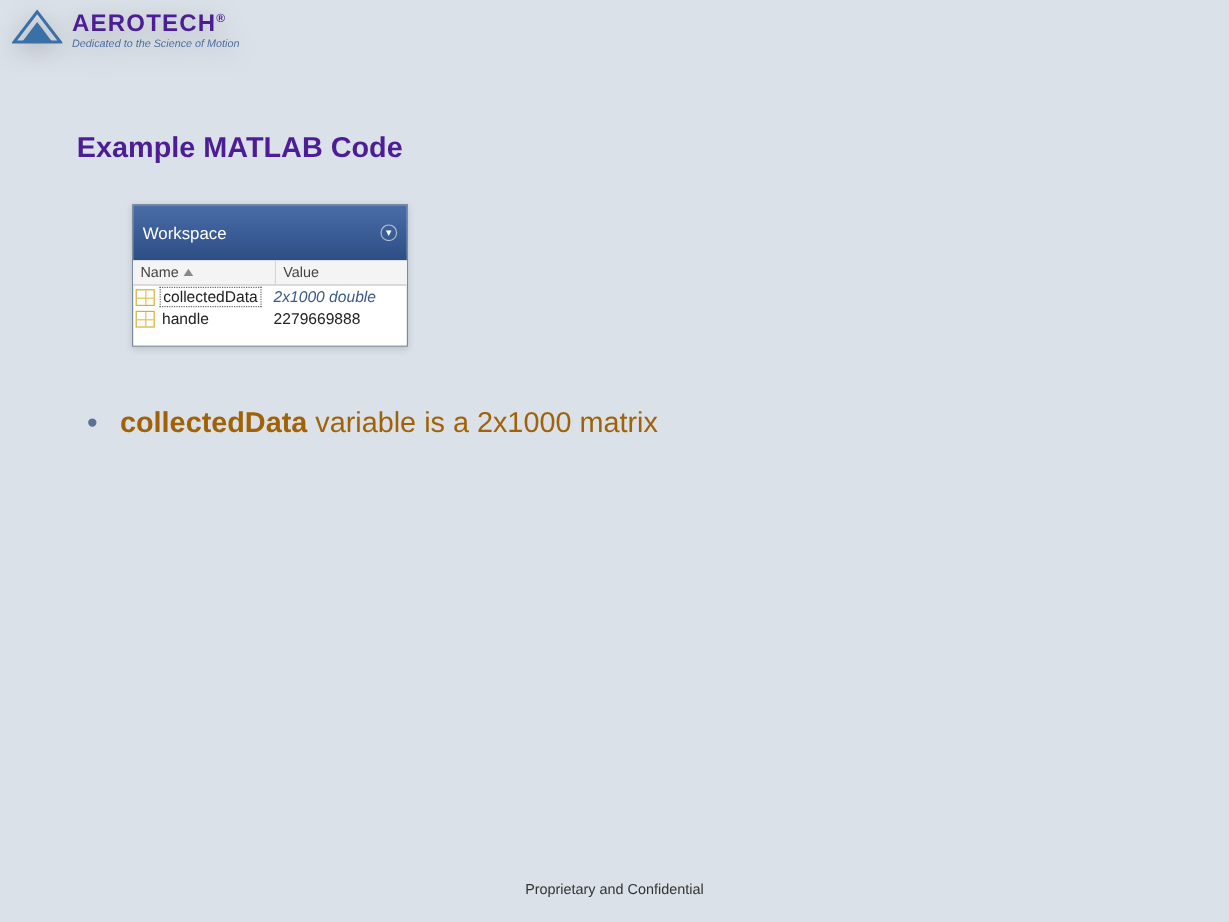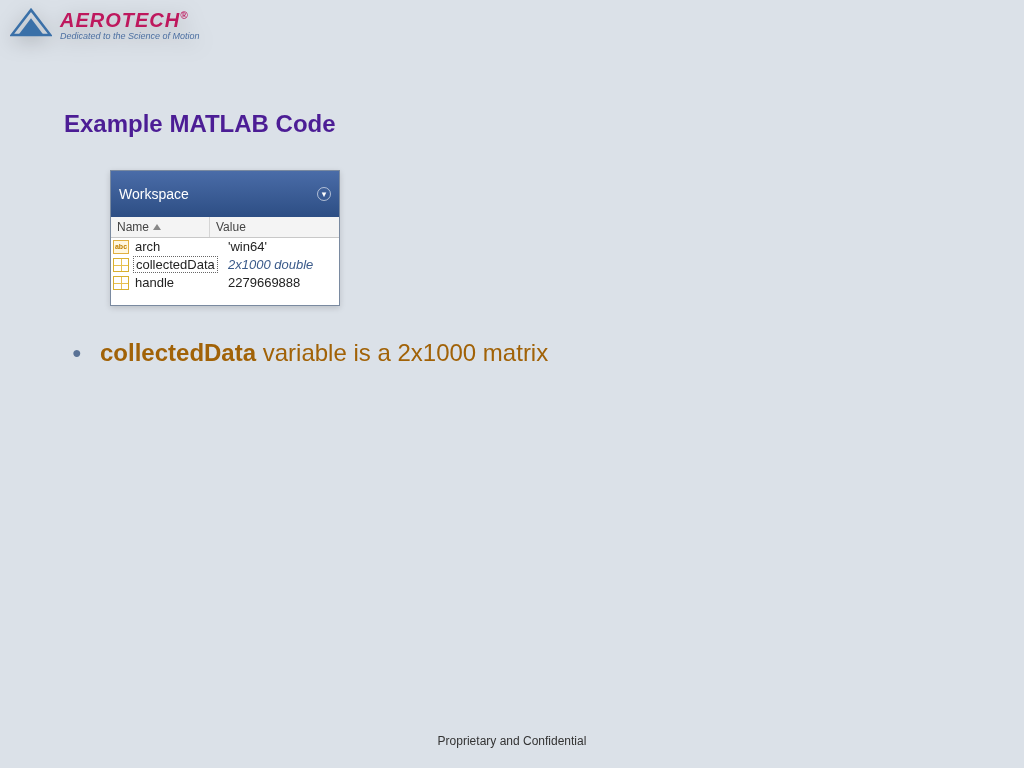--- a/index.html
+++ b/index.html
@@ -21,22 +21,21 @@
     gap: 8px;
     filter: drop-shadow(0 4px 10px rgba(0,0,0,0.25));
   }
   .logo-mark { width: 42px; height: 34px; }
   .logo-text { display: flex; flex-direction: column; line-height: 1; }
   .brand {
     font-family: "Arial Black", Arial, sans-serif;
     font-weight: 900;
     font-size: 20px;
     letter-spacing: 1px;
-    color: #be185d;
-    font-style: italic;
+    color: #4c1d95;
   }
   .brand sup { font-size: 10px; vertical-align: super; }
   .tagline {
     font-size: 9px;
     color: #4b6ea0;
     font-style: italic;
     margin-top: 2px;
   }
   
   .title {
@@ -76,21 +75,21 @@
   .ws-headers {
     display: flex;
     background: #f4f4f4;
     border-bottom: 1px solid #c8c8c8;
   }
   .ws-headers div {
     padding: 3px 6px;
     color: #444;
     font-size: 12px;
   }
-  .ws-col-name { width: 99px; border-right: 1px solid #d5d5d5; display:flex; align-items:center; gap:4px;}
+  .ws-col-name { width: 119px; border-right: 1px solid #d5d5d5; display:flex; align-items:center; gap:4px;}
   .ws-col-value { flex: 1; }
   .sort-tri {
     width: 0; height: 0;
     border-left: 4px solid transparent;
     border-right: 4px solid transparent;
     border-bottom: 6px solid #888;
     display:inline-block;
   }
   .ws-body { padding-bottom: 14px; }
   .ws-row {
@@ -199,27 +198,20 @@
     <span class="chev">▾</span>
   </div>
   <div class="ws-headers">
     <div class="ws-col-name">
       <span>Name</span>
       <span class="sort-tri"></span>
     </div>
     <div class="ws-col-value">Value</div>
   </div>
   <div class="ws-body" id="ws-body">
-      <div class="ws-row">
-        <div class="ws-cell-name">
-          <span class="var-icon abc">abc</span>
-          <span class="nm">arch</span>
-        </div>
-        <div class="ws-cell-value">'win64'</div>
-      </div>
       <div class="ws-row">
         <div class="ws-cell-name">
           <span class="var-icon grid">
             <span class="fill"></span>
           </span>
           <span class="nm selected">collectedData</span>
         </div>
         <div class="ws-cell-value italic">2x1000 double</div>
       </div>
       <div class="ws-row">

